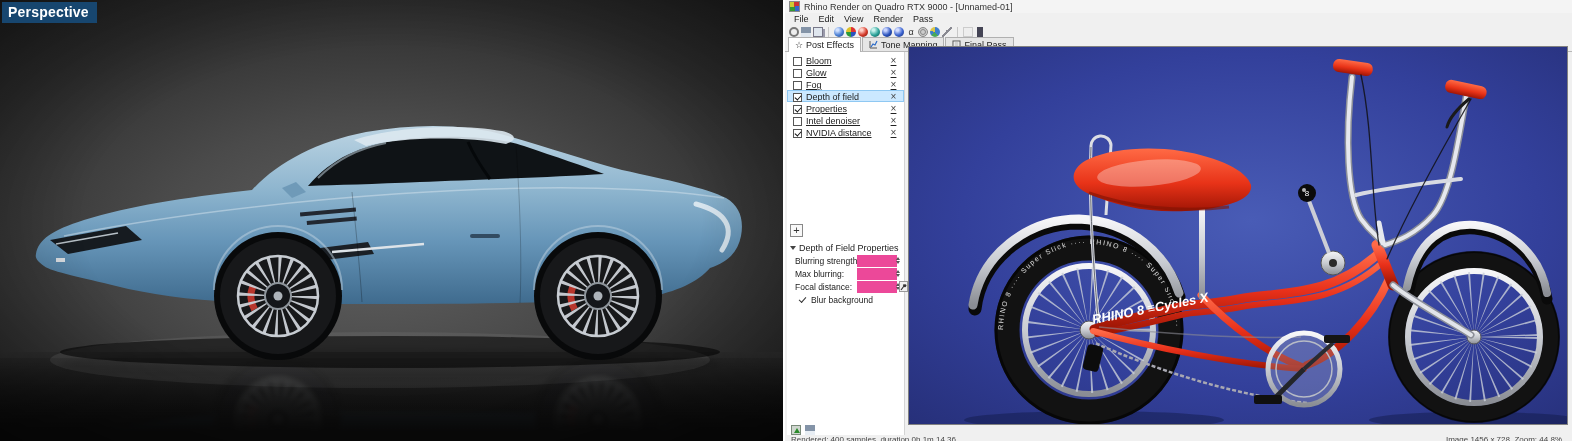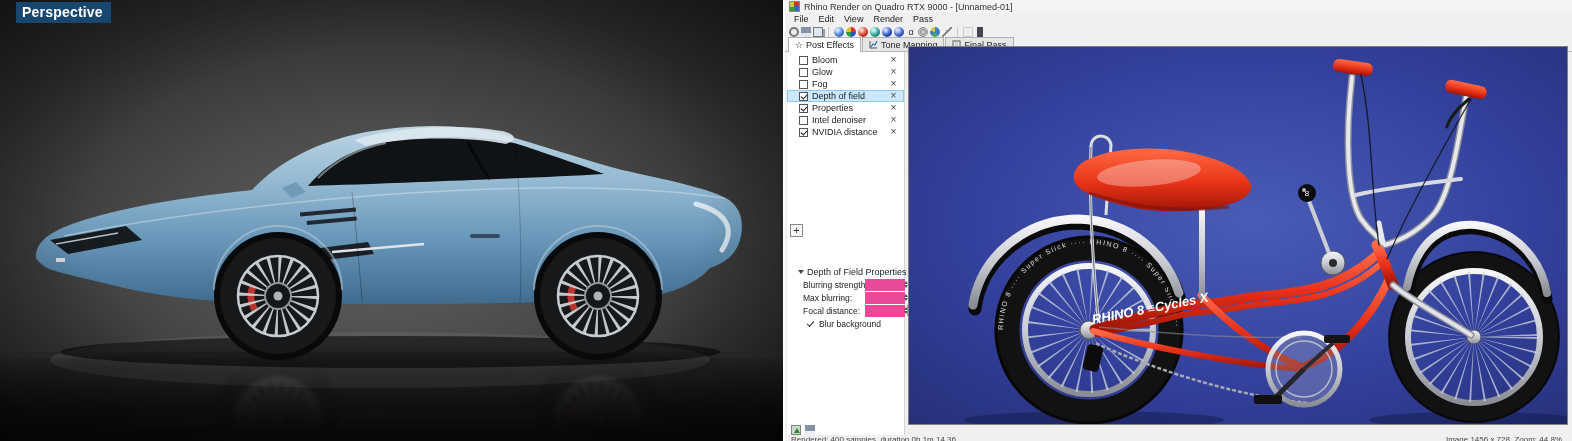--- a/index.html
+++ b/index.html
@@ -2,21 +2,21 @@
 <html><head>
 <meta charset="utf-8">
 <style>
   html,body{margin:0;padding:0;background:#000;}
   #screen{position:relative;width:1572px;height:441px;overflow:hidden;
           font-family:"Liberation Sans",sans-serif;background:#222;}
 
   
   #viewport{position:absolute;left:0;top:0;width:783px;height:441px;overflow:hidden;}
   #viewport svg{display:block;}
-  .vp-label{position:absolute;left:16px;top:2px;background:#17466f;color:#fff;
+  .vp-label{position:absolute;left:2px;top:2px;background:#17466f;color:#fff;
             font-weight:bold;font-size:14px;padding:2px 8px 3px 6px;letter-spacing:.2px;}
 
   
   #rwin{position:absolute;left:783px;top:0;width:789px;height:441px;background:#f0f0f0;
         border-left:2px solid #fff;box-sizing:border-box;color:#222;}
   .titlebar{position:absolute;left:0;top:0;right:0;height:13px;display:flex;align-items:center;
             gap:4px;padding-left:4px;background:#f4f4f4;border-bottom:1px solid #e2e2e2;}
   .appico{width:9px;height:9px;flex:none;border:1px solid #888;
           background:conic-gradient(#c33 0 25%,#36c 0 50%,#393 0 75%,#cc3 0);}
   .titletext{font-size:9px;color:#333;white-space:nowrap;}
@@ -49,33 +49,33 @@
   .tab{display:inline-flex;align-items:center;gap:3px;font-size:9px;height:13px;padding:0 6px;
        border:1px solid #b0b0b0;border-bottom:none;background:#e6e6e6;margin-right:1px;color:#222;}
   .tab.active{background:#fff;height:14px;margin-bottom:-1px;}
   .tico{font-size:9px;line-height:9px;}
   .tico svg{display:block;}
 
   
   .panel{position:absolute;left:2px;top:52px;width:118px;bottom:4px;background:#fff;
          border-right:1px solid #d4d4d4;box-sizing:border-box;}
   .fxlist{position:absolute;left:0;top:2px;right:0;}
-  .fx-row{position:relative;height:12px;display:flex;align-items:center;padding-left:12px;box-sizing:border-box;}
+  .fx-row{position:relative;height:12px;display:flex;align-items:flex-end;padding-left:6px;box-sizing:border-box;text-decoration:underline;}
   .fx-row.on{background:#cbe8ff;outline:1px solid #8fc8f2;outline-offset:-1px;}
   .cb{width:9px;height:9px;border:1px solid #555;background:#fff;margin-right:4px;
       position:relative;flex:none;box-sizing:border-box;}
   .cb.on::after{content:"";position:absolute;left:1px;top:1px;width:5px;height:3px;
       border-left:1.4px solid #111;border-bottom:1.4px solid #111;transform:rotate(-48deg);}
   .fx-label{font-size:9px;color:#222;flex:1;white-space:nowrap;}
   .fx-x{font-size:10px;color:#444;margin-right:6px;width:9px;text-align:center;line-height:10px;}
 
   .addbtn{position:absolute;left:3px;top:172px;width:13px;height:13px;border:1px solid #888;
           background:#f8f8f8;font-size:11px;line-height:11px;text-align:center;color:#333;box-sizing:border-box;}
 
-  .props{position:absolute;left:8px;top:190px;right:0;margin-top:24px;}
+  .props{position:absolute;left:0;top:190px;right:0;}
   .props-hd{display:flex;align-items:center;gap:3px;padding-left:3px;height:12px;}
   .chev{width:0;height:0;border-left:3px solid transparent;border-right:3px solid transparent;
         border-top:4px solid #444;flex:none;}
   .props-title{font-size:9px;color:#222;white-space:nowrap;}
   .props-line{flex:1;border-top:1px solid #c8c8c8;margin:0 3px 0 2px;}
   .prop-row{display:flex;align-items:center;height:13px;padding-left:8px;}
   .prop-label{font-size:8.5px;color:#222;width:62px;flex:none;white-space:nowrap;}
   .val-wrap{display:flex;align-items:stretch;border:6px solid #ec4899;background:#fff;height:11px;width:40px;box-sizing:border-box;}
   .val-wrap input{border:none;outline:none;width:30px;font-size:8.5px;padding:0 1px;
                   font-family:"Liberation Sans",sans-serif;color:#222;background:transparent;}

